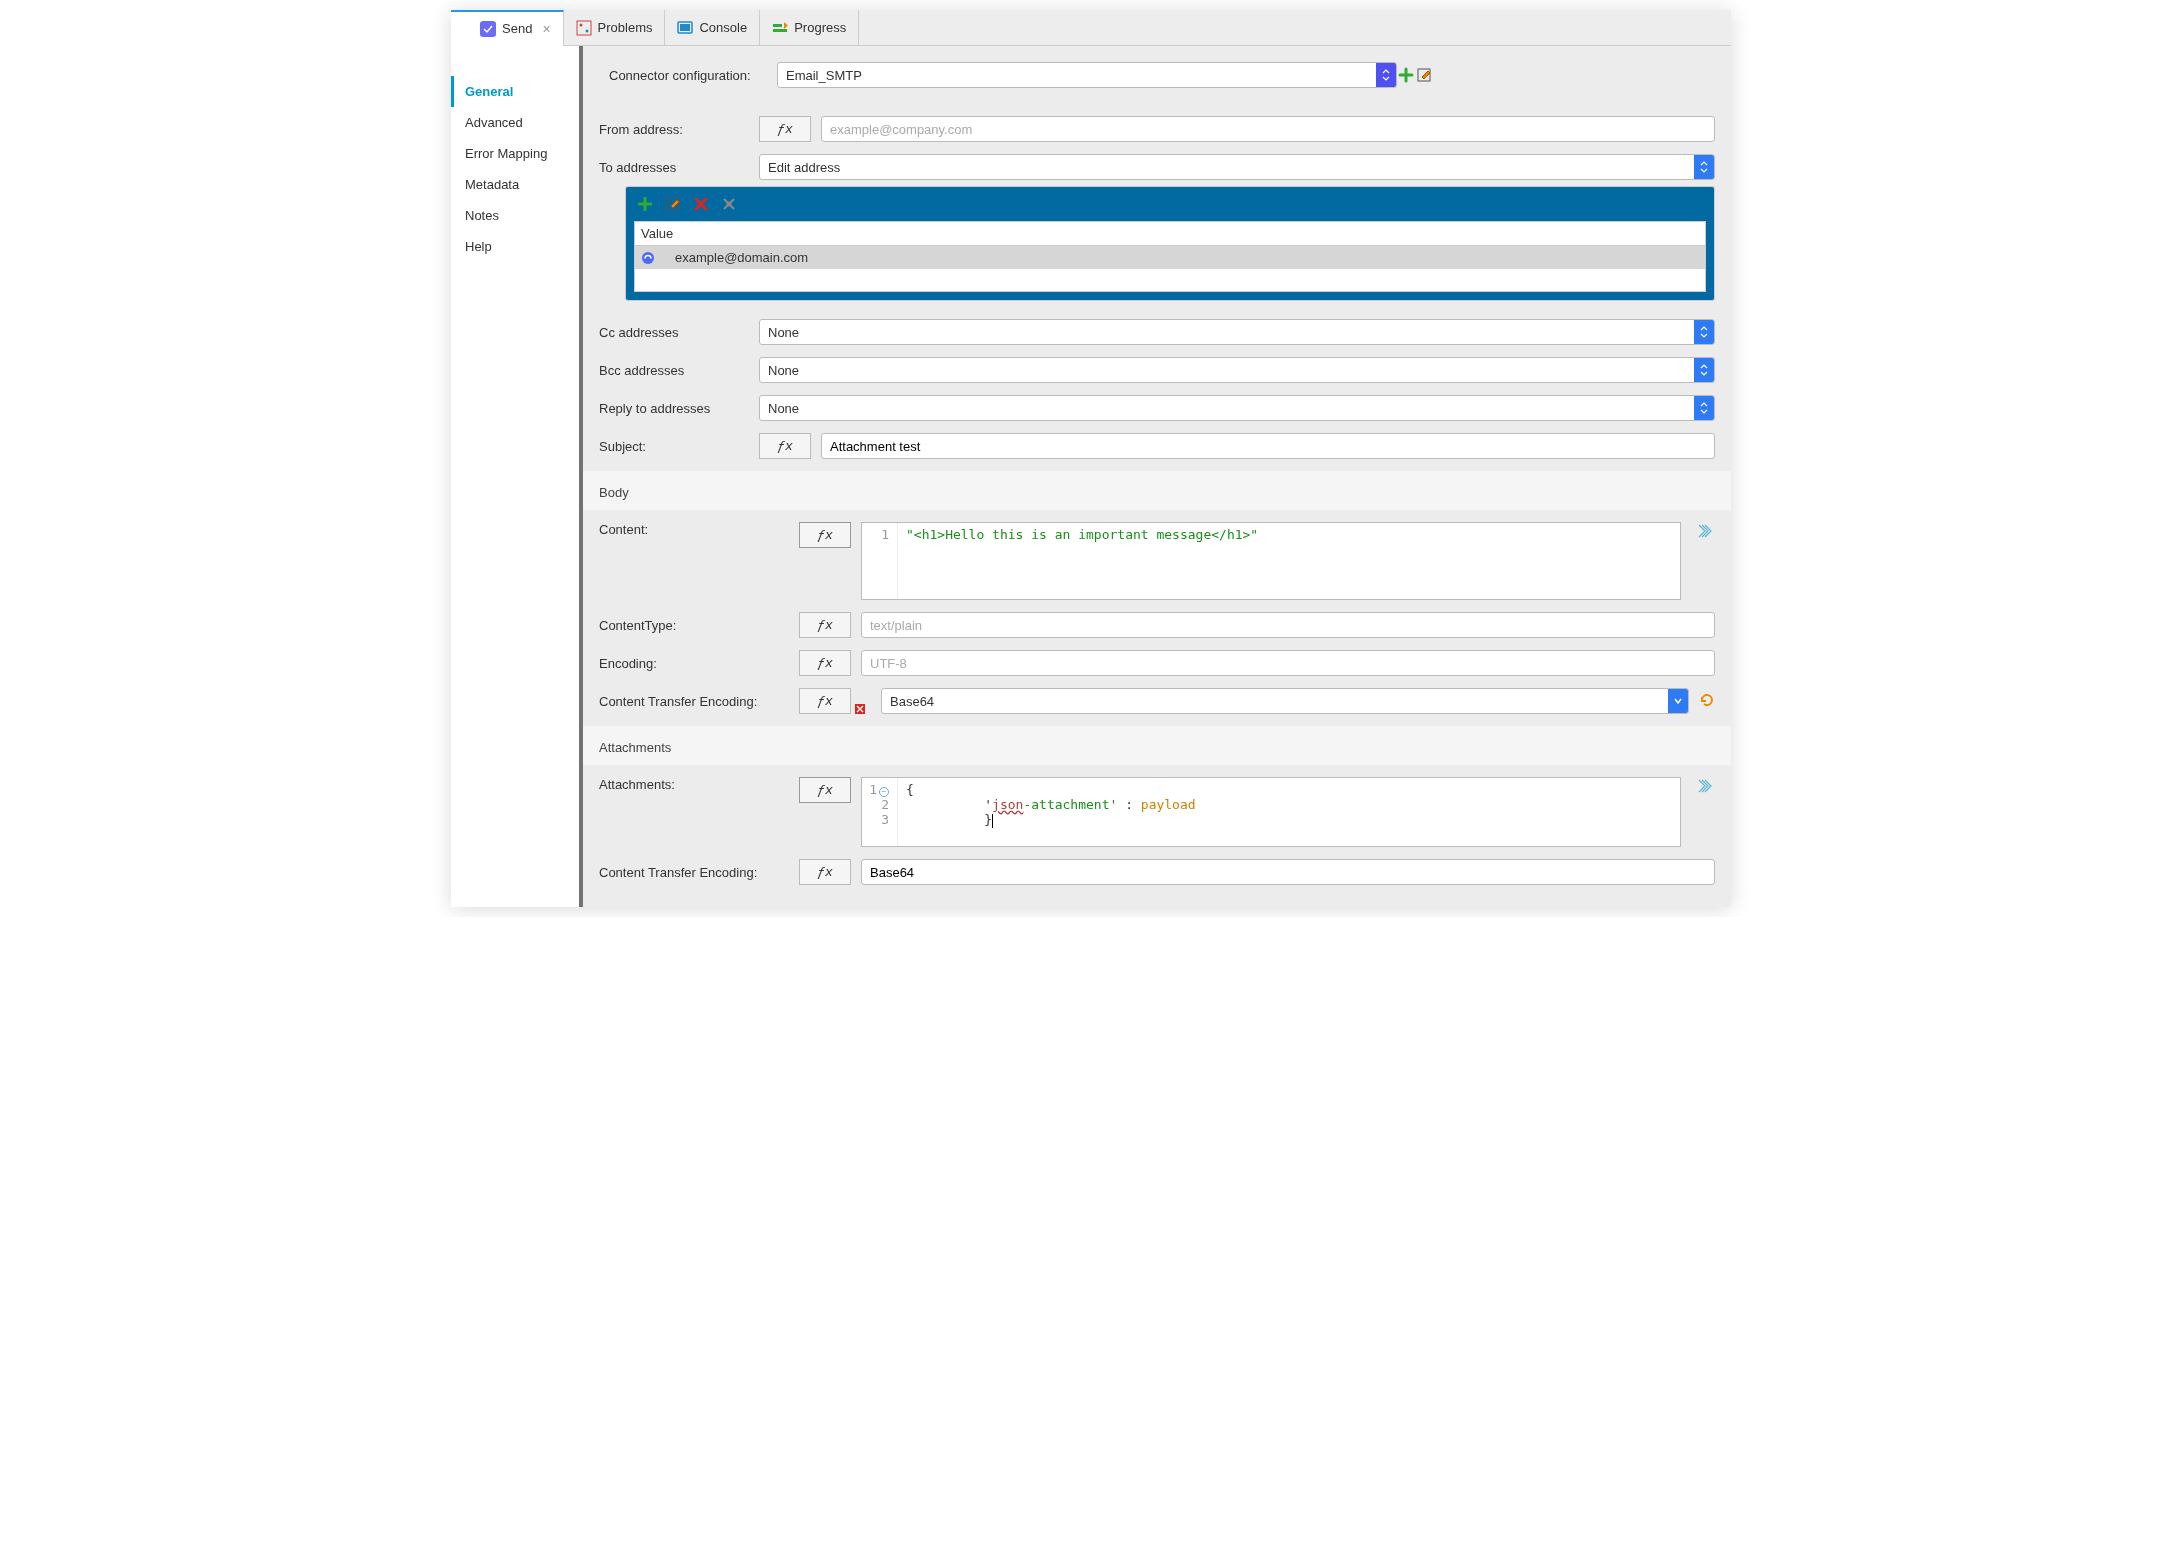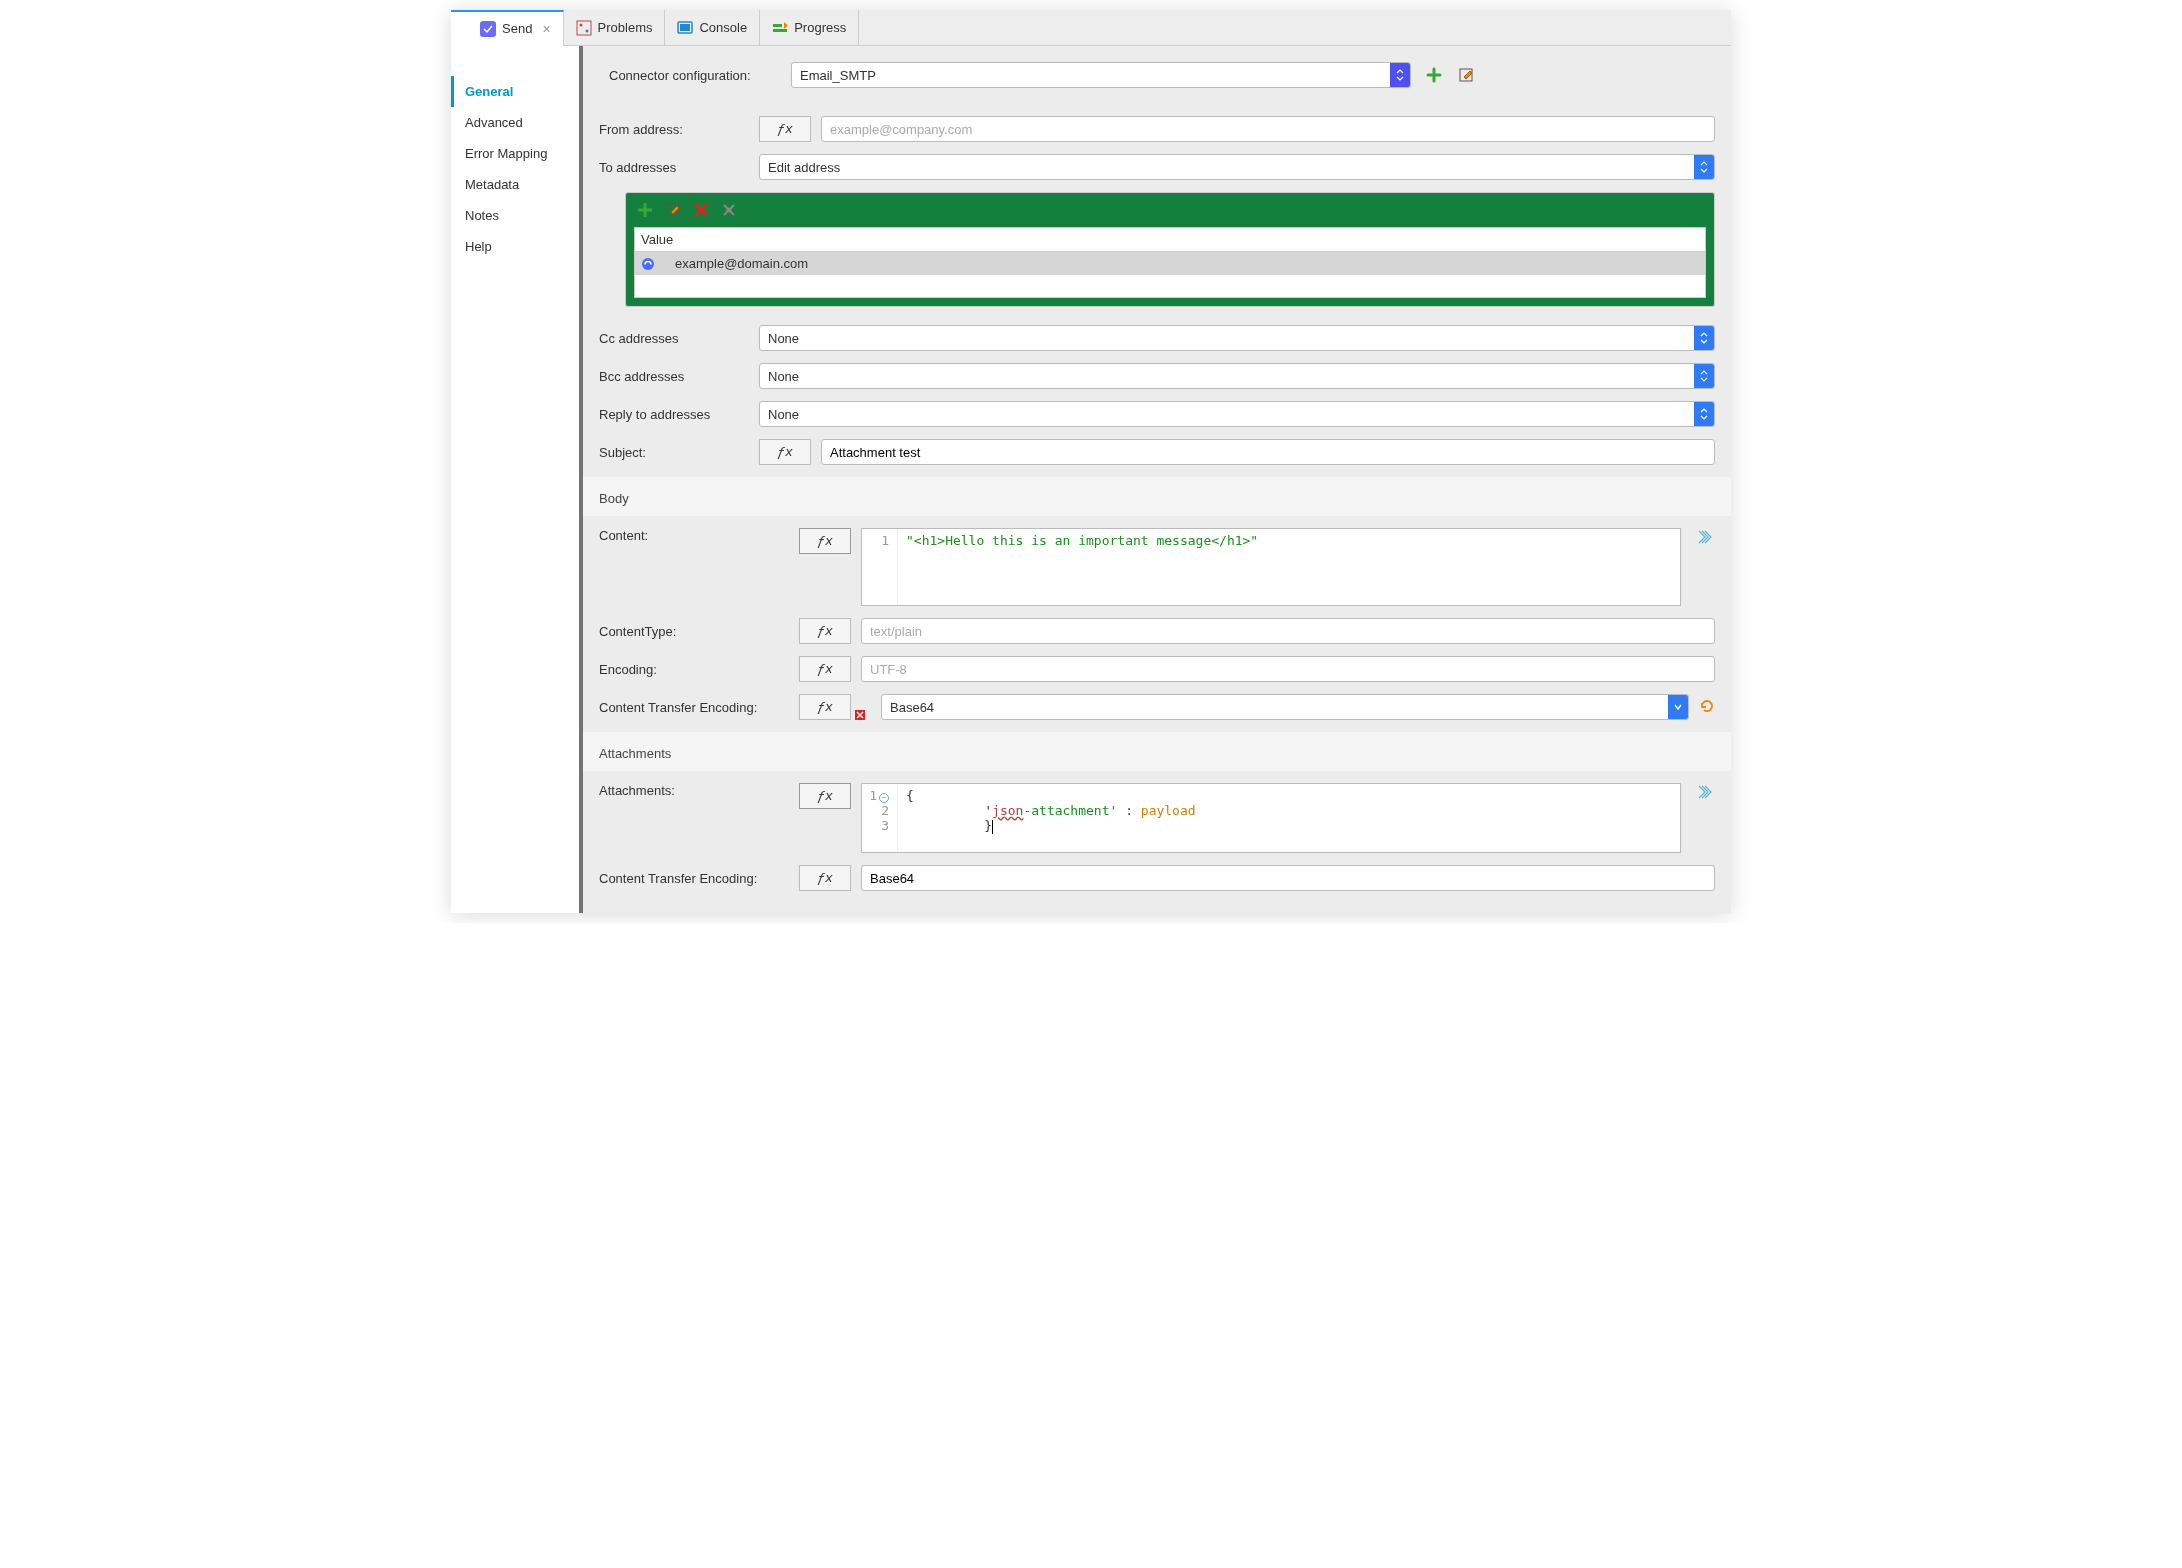--- a/index.html
+++ b/index.html
@@ -21,23 +21,23 @@
 .row-label { width: 150px; font-size: 13px; color: #333; flex-shrink: 0; }
 .row-label-wide { width: 190px; font-size: 13px; color: #333; flex-shrink: 0; }
 .fx-btn { width: 52px; height: 26px; border: 1px solid #bbb; background: #f5f5f5; display: inline-flex; align-items: center; justify-content: center; font-style: italic; font-family: Liberation Mono, monospace; font-size: 13px; cursor: pointer; }
 .fx-btn.fx-outlined { border: 1px solid #999; }
 input.txt { flex: 1; height: 26px; border: 1px solid #bbb; border-radius: 3px; padding: 0 8px; font-size: 13px; background: #fff; }
 input.txt::placeholder { color: #aaa; }
 .select { flex: 1; height: 26px; border: 1px solid #bbb; border-radius: 3px; background: #fff; display: flex; align-items: center; justify-content: space-between; padding: 0 0 0 8px; font-size: 13px; position: relative; overflow: hidden; }
 .select-arrow { width: 20px; height: 100%; background: #2f7af5; display: flex; align-items: center; justify-content: center; color: #fff; font-size: 9px; }
 .select-arrow.purple { background: #5050f0; }
 .icon-btn { width: 18px; height: 18px; display: inline-flex; align-items: center; justify-content: center; cursor: pointer; }
-.connector-row { display: flex; align-items: center; padding: 16px 16px 16px 26px; gap: 14px; background: #ececec; }
+.connector-row { display: flex; align-items: center; padding: 16px 16px 16px 26px; background: #ececec; }
 .connector-label { width: 168px; }
-.addr-table { margin: 6px 16px 12px 42px; border: 1px solid #ccc; background: #15803d; border-radius: 3px; }
+.addr-table { margin: 0 16px 12px 42px; border: 1px solid #ccc; background: #0369a1; border-radius: 3px; }
 .addr-toolbar { display: flex; gap: 10px; padding: 8px 10px; }
 .addr-grid { background: #fff; border: 1px solid #ccc; margin: 0 8px 8px 8px; }
 .addr-header { background: #fff; border-bottom: 1px solid #ccc; padding: 4px 6px; font-size: 13px; }
 .addr-cell { background: #d6d6d6; padding: 4px 6px; display: flex; align-items: center; gap: 20px; }
 .addr-empty { height: 22px; background: #fff; }
 .code-block { flex: 1; border: 1px solid #bbb; background: #fff; display: flex; font-family: "Menlo", "Consolas", monospace; font-size: 13px; min-height: 78px; }
 .code-gutter { width: 36px; background: #fff; text-align: right; padding: 4px 8px 4px 4px; color: #999; border-right: 1px solid #eee; }
 .code-content { flex: 1; padding: 4px 8px; white-space: pre; }
 .code-str { color: #1a8f1a; }
 .code-key { color: #1a8f1a; margin-top: 24px; }

